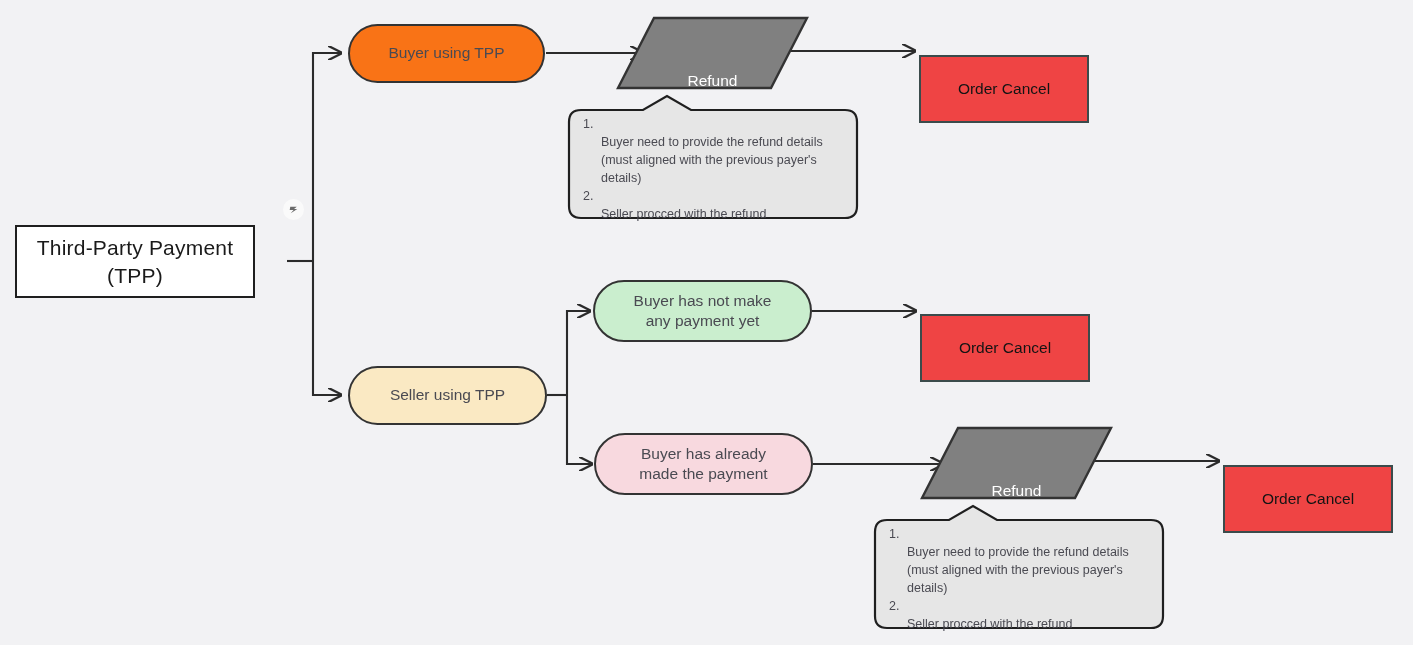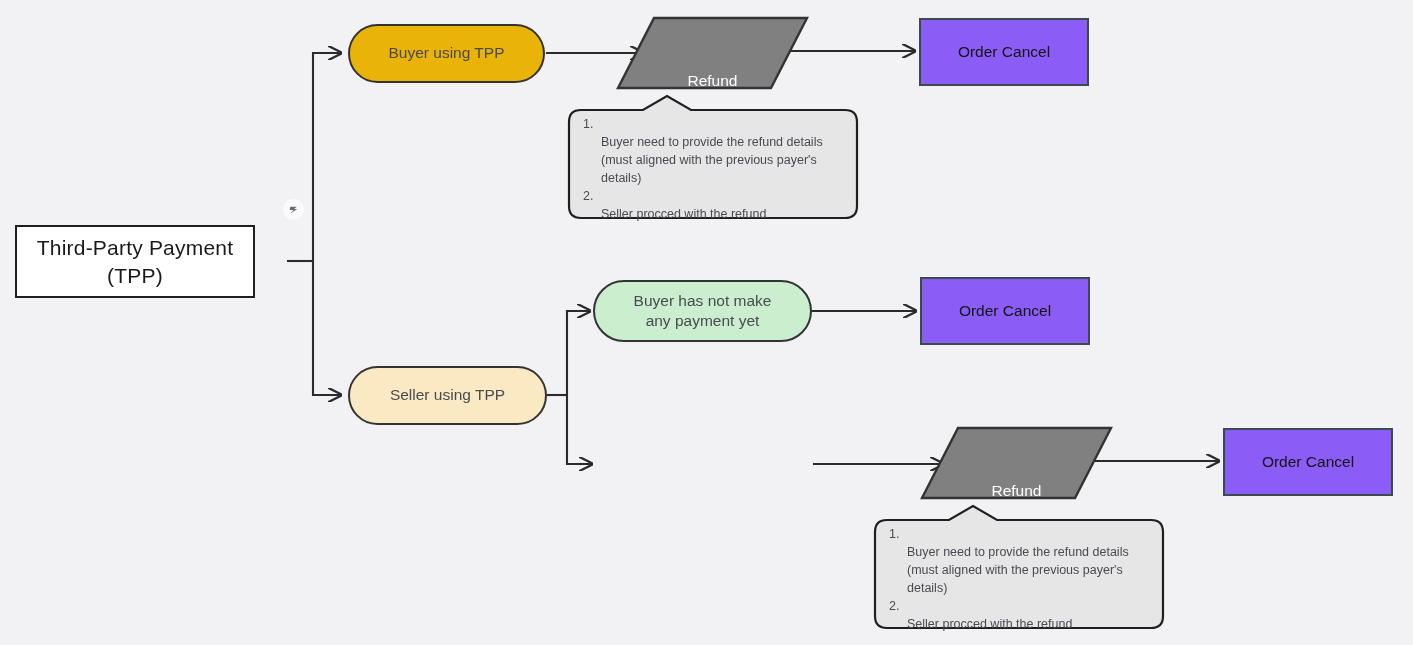--- a/index.html
+++ b/index.html
@@ -43,30 +43,31 @@
     font-size: 21px;
     letter-spacing: .2px;
   }
   
   .pill {
     border: 2px solid #333333;
     border-radius: 999px;
     font-size: 15.5px;
     color: #4a4a52;
   }
-  .pill.lavender { background: #eab308; }
+  .pill.lavender { background: #f97316; }
   .pill.tan      { background: #fae9c3; }
   .pill.green    { background: #caeece; }
   .pill.pink     { background: #f8d9df; }
   
   .cyan-box {
-    background: #8b5cf6;
+    background: #ef4444;
     border: 2px solid #3b4b4b;
     color: #141414;
     font-size: 15.5px;
+    margin-top: 37px;
   }
   
   .para-wrap {
     position: absolute;
   }
   .para-shape {
     position: absolute;
     left: 0; top: 0;
     width: 100%; height: 100%;
   }
@@ -225,20 +226,26 @@
     <div>
       <span>Buyer has not make</span><br>
       <span>any payment yet</span>
     </div>
   </div>
 
   <div class="node cyan-box" style="left:920px; top:277px; width:170px; height:68px;">
     <span>Order Cancel</span>
   </div>
 
+  <div class="node pill pink" style="left:594px; top:433px; width:219px; height:62px;">
+    <div>
+      <span>Buyer has already</span><br>
+      <span>made the payment</span>
+    </div>
+  </div>
 
   <div class="para-wrap" style="left:920px; top:426px; width:193px; height:74px;">
     <svg class="para-shape" viewBox="0 0 193 74" preserveAspectRatio="none">
       <polygon points="38,2 191,2 155,72 2,72" fill="#808080" stroke="#333333" stroke-width="2.4"></polygon>
     </svg>
     <div class="para-label" style="padding-bottom:22px;">
       <span>Refund</span>
     </div>
   </div>
 

